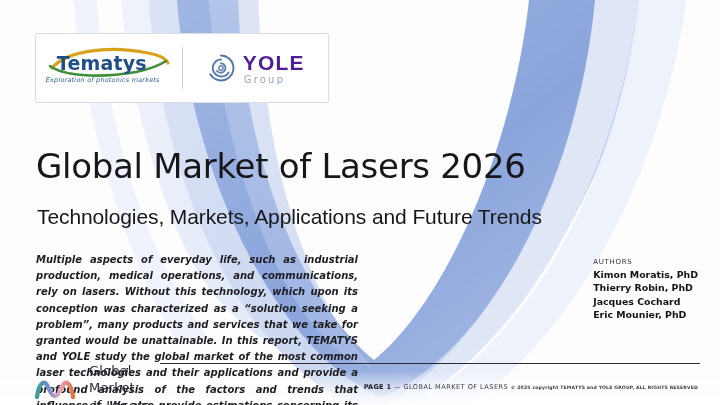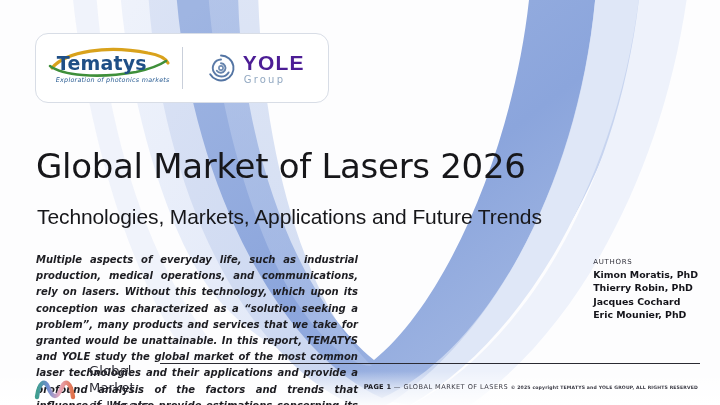--- a/index.html
+++ b/index.html
@@ -40,21 +40,21 @@
 
   
   #logo-card {
     position: absolute;
     left: 35px;
     top: 33px;
     width: 294px;
     height: 70px;
     background: #ffffff;
     border: 1px solid #d8dde6;
-    border-radius: 13px;
+    border-radius: 2px;
     z-index: 3;
     display: flex;
     align-items: center;
     box-sizing: border-box;
   }
   .logo-half {
     flex: 1 1 0;
     display: flex;
     align-items: center;
     justify-content: center;
@@ -78,21 +78,21 @@
     left: 13px;
     top: 7px;
     font-family: "DejaVu Sans", sans-serif;
     font-size: 19px;
     font-weight: bold;
     color: #1f4f86;
     letter-spacing: 0.2px;
   }
   .tematys-tag {
     position: absolute;
-    left: 12px;
+    left: 2px;
     top: 31px;
     font-family: "DejaVu Sans", sans-serif;
     font-size: 6.4px;
     font-style: italic;
     color: #2a5d93;
     letter-spacing: 0.25px;
     white-space: nowrap;
   }
   .tematys-swoosh {
     position: absolute;

